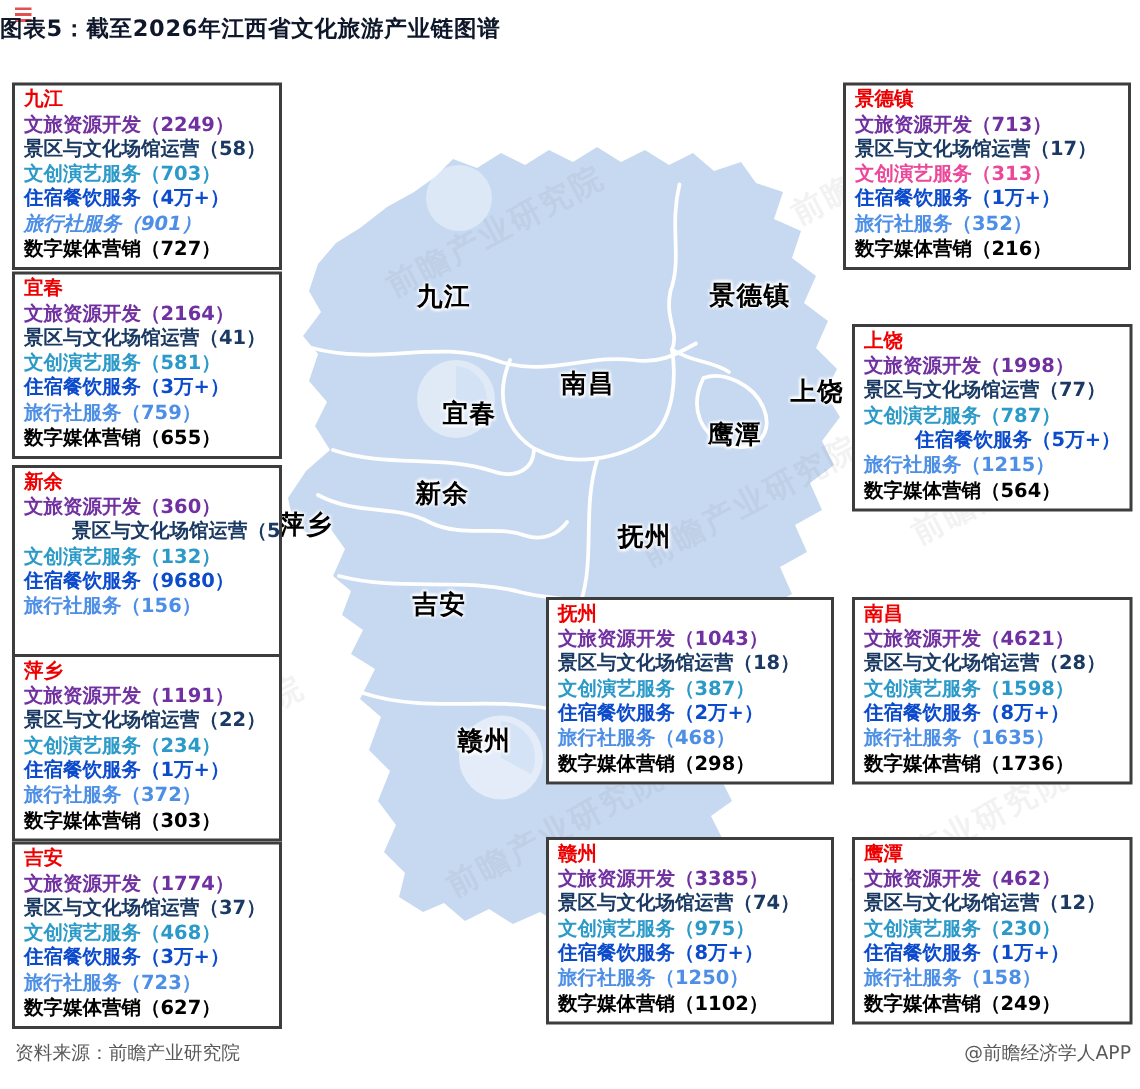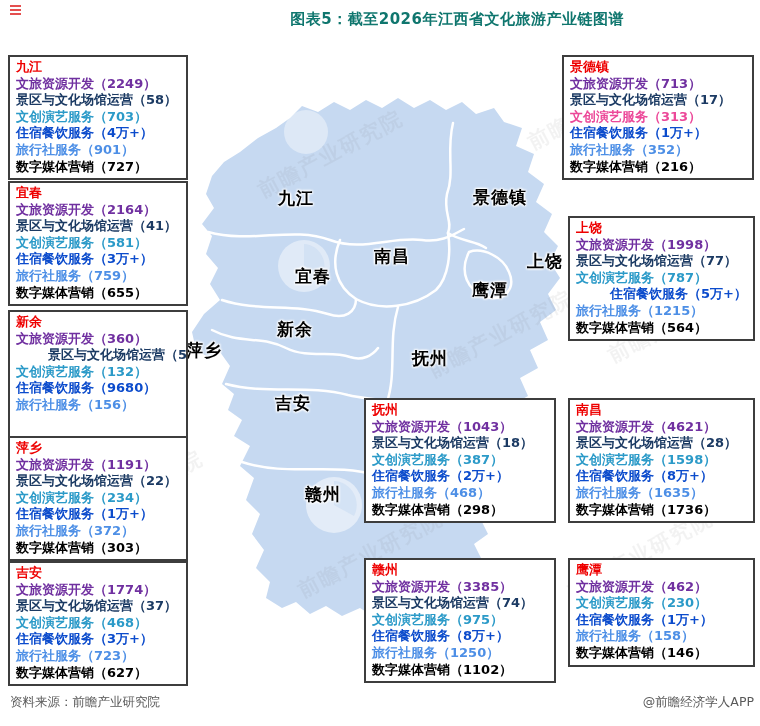--- a/index.html
+++ b/index.html
@@ -1,22 +1,22 @@
 <!DOCTYPE html>
 <html><head>
 <meta charset="utf-8">
 <style>
   html,body{margin:0;padding:0;background:#ffffff;}
   .stage{
     position:relative;width:760px;height:726px;background:#ffffff;overflow:hidden;
     font-family:"DejaVu Sans","Liberation Sans",sans-serif;
   }
   .page-title{
-    position:absolute;top:10px;left:0;width:624px;text-align:right;
-    font-size:15px;font-weight:bold;color:#0f766e;z-index:6;letter-spacing:.5px;
+    position:absolute;top:10px;left:0;width:624px;text-align:left;
+    font-size:15px;font-weight:bold;color:#0f172a;z-index:6;letter-spacing:.5px;
   }
   
   svg.map{position:absolute;left:0;top:0;z-index:1;}
   .map-label{
     position:absolute;transform:translate(-50%,-50%);z-index:2;
     font-size:17px;font-weight:bold;color:#000;white-space:nowrap;letter-spacing:1px;
     text-shadow:-1px -1px 2px #fff,1px -1px 2px #fff,-1px 1px 2px #fff,1px 1px 2px #fff;
   }
   
   .wm{
@@ -116,21 +116,21 @@
   <div class="wm" style="left:560px;top:540px;">前瞻产业研究院</div>
   <div class="wm" style="left:420px;top:320px;">前瞻产业研究院</div>
 
   <div id="boxes">
       <div class="city-box b0">
         <div class="city-name" style="color: rgb(238, 0, 0);">九江</div>
         <div class="row" style="color: rgb(112, 48, 160);"><span class="lbl">文旅资源开发</span><span class="val">2249</span></div>
         <div class="row" style="color: rgb(27, 58, 99);"><span class="lbl">景区与文化场馆运营</span><span class="val">58</span></div>
         <div class="row" style="color: rgb(43, 154, 200);"><span class="lbl">文创演艺服务</span><span class="val">703</span></div>
         <div class="row" style="color: rgb(11, 75, 204);"><span class="lbl">住宿餐饮服务</span><span class="val">4万+</span></div>
-        <div class="row" style="color: rgb(77, 143, 230);"><span class="lbl">旅行社服务</span><span class="val">901</span></div>
+        <div class="row" style="color: rgb(77, 143, 230); font-style: italic;"><span class="lbl">旅行社服务</span><span class="val">901</span></div>
         <div class="row" style="color: rgb(0, 0, 0);"><span class="lbl">数字媒体营销</span><span class="val">727</span></div>
       </div>
       <div class="city-box b1">
         <div class="city-name" style="color: rgb(238, 0, 0);">宜春</div>
         <div class="row" style="color: rgb(112, 48, 160);"><span class="lbl">文旅资源开发</span><span class="val">2164</span></div>
         <div class="row" style="color: rgb(27, 58, 99);"><span class="lbl">景区与文化场馆运营</span><span class="val">41</span></div>
         <div class="row" style="color: rgb(43, 154, 200);"><span class="lbl">文创演艺服务</span><span class="val">581</span></div>
         <div class="row" style="color: rgb(11, 75, 204);"><span class="lbl">住宿餐饮服务</span><span class="val">3万+</span></div>
         <div class="row" style="color: rgb(77, 143, 230);"><span class="lbl">旅行社服务</span><span class="val">759</span></div>
         <div class="row" style="color: rgb(0, 0, 0);"><span class="lbl">数字媒体营销</span><span class="val">655</span></div>
@@ -185,24 +185,25 @@
         <div class="row" style="color: rgb(112, 48, 160);"><span class="lbl">文旅资源开发</span><span class="val">4621</span></div>
         <div class="row" style="color: rgb(27, 58, 99);"><span class="lbl">景区与文化场馆运营</span><span class="val">28</span></div>
         <div class="row" style="color: rgb(43, 154, 200);"><span class="lbl">文创演艺服务</span><span class="val">1598</span></div>
         <div class="row" style="color: rgb(11, 75, 204);"><span class="lbl">住宿餐饮服务</span><span class="val">8万+</span></div>
         <div class="row" style="color: rgb(77, 143, 230);"><span class="lbl">旅行社服务</span><span class="val">1635</span></div>
         <div class="row" style="color: #000000;"><span class="lbl">数字媒体营销</span><span class="val">1736</span></div>
       </div>
       <div class="city-box b8">
         <div class="city-name" style="color: rgb(238, 0, 0);">鹰潭</div>
         <div class="row" style="color: rgb(112, 48, 160);"><span class="lbl">文旅资源开发</span><span class="val">462</span></div>
+        <div class="row" style="color: rgb(27, 58, 99);"><span class="lbl">景区与文化场馆运营</span><span class="val">12</span></div>
         <div class="row" style="color: rgb(43, 154, 200);"><span class="lbl">文创演艺服务</span><span class="val">230</span></div>
         <div class="row" style="color: rgb(11, 75, 204);"><span class="lbl">住宿餐饮服务</span><span class="val">1万+</span></div>
         <div class="row" style="color: rgb(77, 143, 230);"><span class="lbl">旅行社服务</span><span class="val">158</span></div>
-        <div class="row" style="color: rgb(0, 0, 0);"><span class="lbl">数字媒体营销</span><span class="val">146</span></div>
+        <div class="row" style="color: rgb(0, 0, 0);"><span class="lbl">数字媒体营销</span><span class="val">249</span></div>
       </div>
       <div class="city-box b9">
         <div class="city-name" style="color: rgb(238, 0, 0);">抚州</div>
         <div class="row" style="color: rgb(112, 48, 160);"><span class="lbl">文旅资源开发</span><span class="val">1043</span></div>
         <div class="row" style="color: rgb(27, 58, 99);"><span class="lbl">景区与文化场馆运营</span><span class="val">18</span></div>
         <div class="row" style="color: rgb(43, 154, 200);"><span class="lbl">文创演艺服务</span><span class="val">387</span></div>
         <div class="row" style="color: rgb(11, 75, 204);"><span class="lbl">住宿餐饮服务</span><span class="val">2万+</span></div>
         <div class="row" style="color: rgb(77, 143, 230);"><span class="lbl">旅行社服务</span><span class="val">468</span></div>
         <div class="row" style="color: rgb(0, 0, 0);"><span class="lbl">数字媒体营销</span><span class="val">298</span></div>
       </div>

